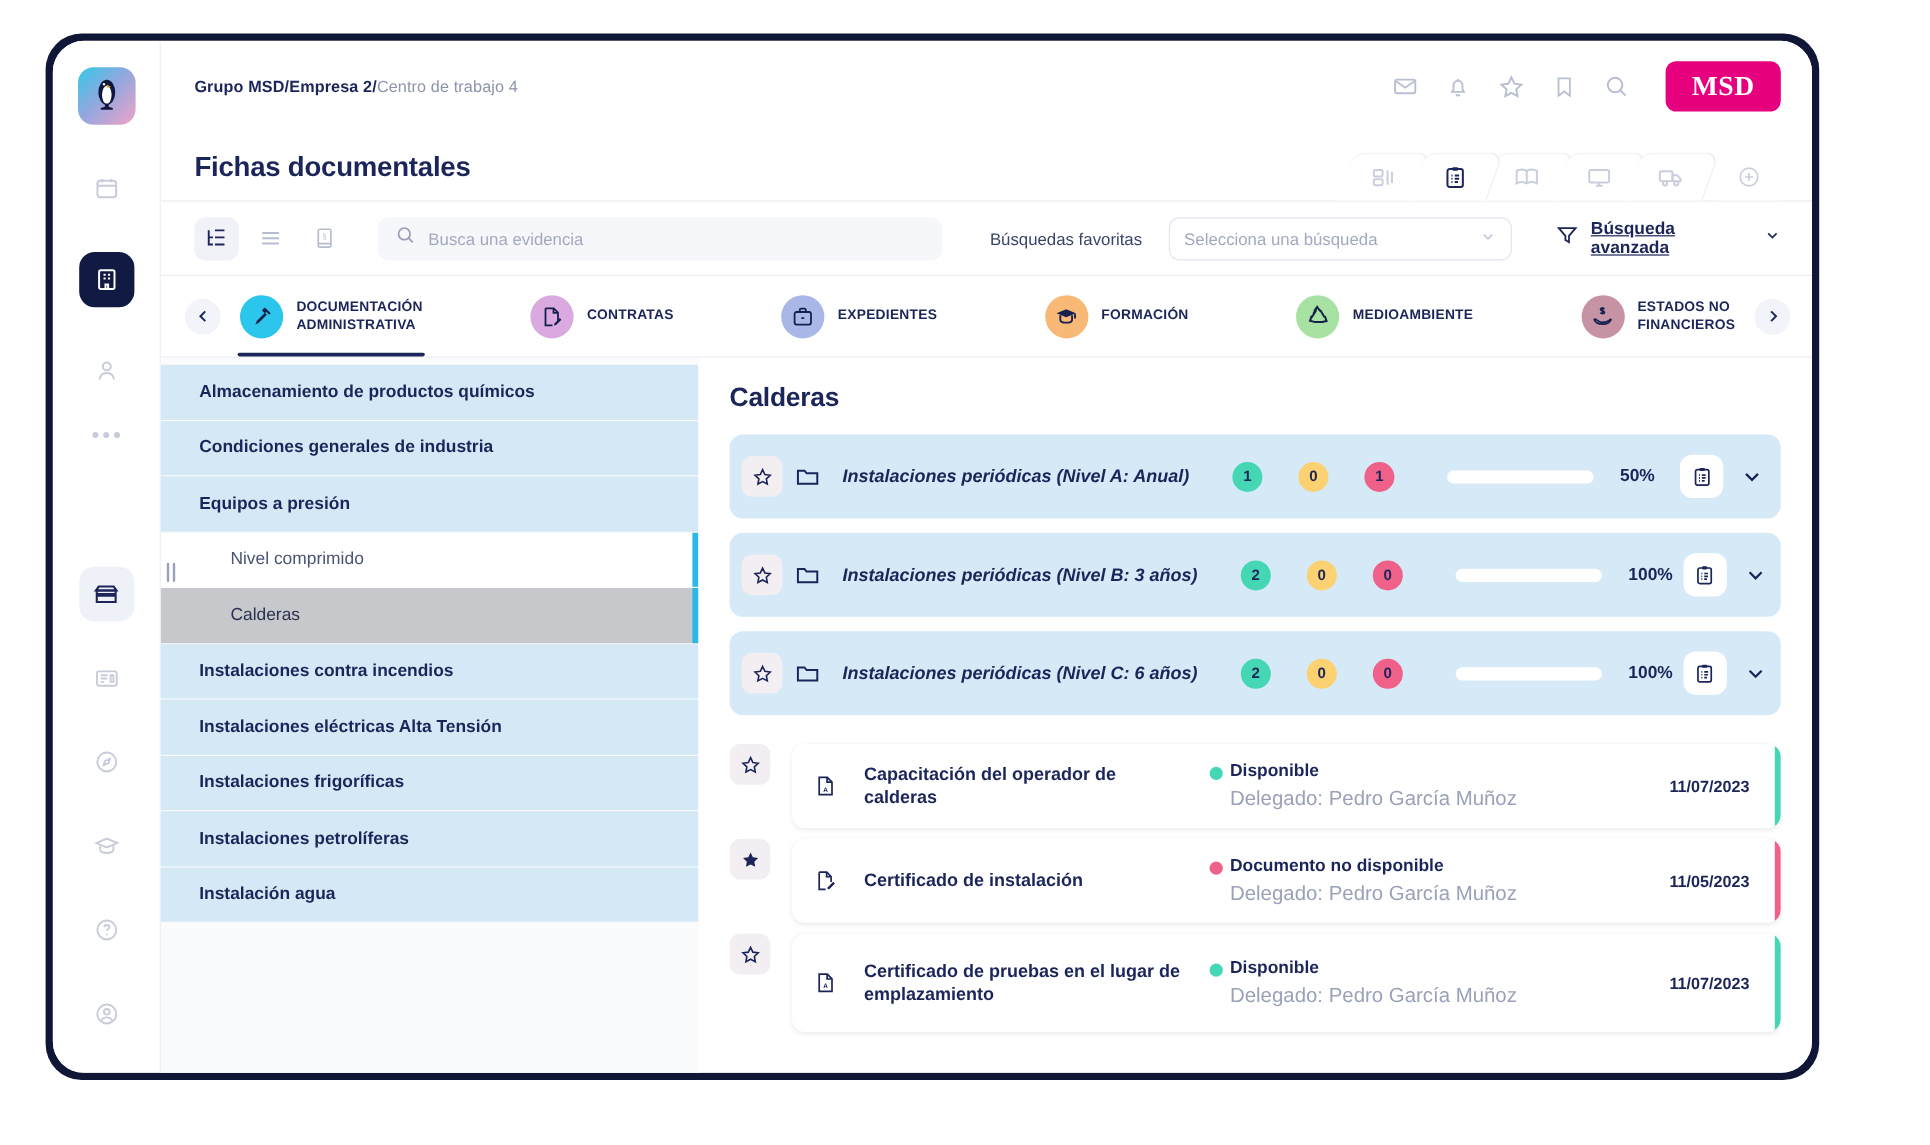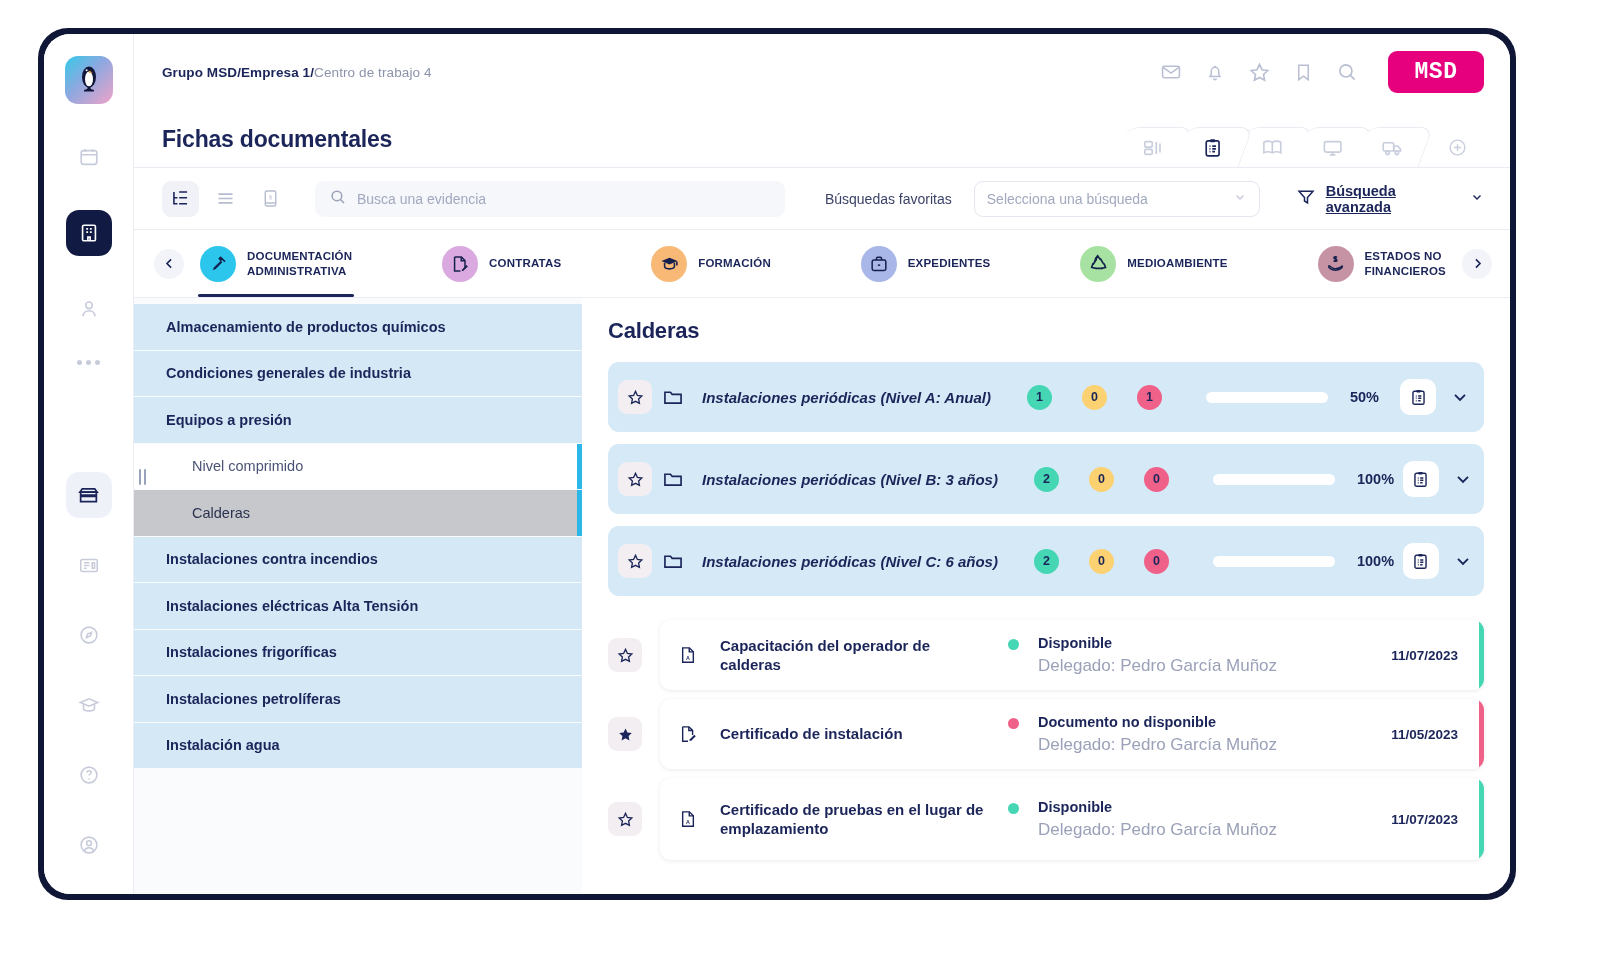--- a/index.html
+++ b/index.html
@@ -85,21 +85,21 @@
   #breadcrumb { font-size: 13.5px; color: #8c93ab; letter-spacing: .1px; }
   #breadcrumb b { color: #1b2559; font-weight: 700; }
   #breadcrumb .sep { color: #1b2559; font-weight: 700; }
   .topbar-right { margin-left: auto; display: flex; align-items: center; gap: 22px; }
   .hicon { color: #b9bfd2; display: flex; align-items: center; }
   #msd-logo {
     width: 96px; height: 42px;
     background: #e6007e;
     border-radius: 9px;
     color: #ffffff;
-    font-family: Liberation Mono, monospace;
+    font-family: Liberation Serif, serif;
     font-weight: 700; font-size: 23px; letter-spacing: .5px;
     display: flex; align-items: center; justify-content: center;
     margin-left: 8px;
   }
   
   #titlerow {
     display: flex; align-items: flex-end;
     padding: 0 26px 0 28px;
     height: 58px; flex: 0 0 58px;
     border-bottom: 1px solid #e9ebf2;
@@ -273,40 +273,40 @@
   .ppct { margin-left: 22px; font-size: 14.5px; font-weight: 700; color: #1b2559; min-width: 46px; }
   .frow-actions { margin-left: auto; display: flex; align-items: center; gap: 14px; }
   .clip-btn {
     width: 36px; height: 36px; border-radius: 10px;
     background: #ffffff;
     display: flex; align-items: center; justify-content: center;
     color: #1b2559;
   }
   .chev-btn { color: #1b2559; display: flex; }
   
-  .drow { display: flex; align-items: center; margin-bottom: 9px; }
+  .drow { display: flex; align-items: flex-start; margin-bottom: 9px; }
   .drow > .star-btn { flex: 0 0 34px; margin-right: 18px; }
   .dcard {
     flex: 1 1 auto;
     min-height: 70px;
     background: #ffffff;
     border-radius: 11px;
     box-shadow: 0 1px 4px rgba(27,37,89,.09);
     display: flex; align-items: center;
     padding: 12px 0 12px 18px;
     position: relative;
     overflow: hidden;
   }
   .dcard .dico { color: #1b2559; display: flex; flex: 0 0 22px; }
   .dtitle {
     margin-left: 20px;
     width: 270px;
     font-size: 15px; font-weight: 700; color: #1b2559; line-height: 1.3;
   }
-  .dstatus { margin-left: 18px; display: flex; align-items: flex-start; gap: 19px; width: 300px; }
+  .dstatus { margin-left: 18px; display: flex; align-items: flex-start; gap: 6px; width: 300px; }
   .sdot { width: 11px; height: 11px; border-radius: 50%; margin-top: 5px; flex: 0 0 11px; }
   .slabel { font-size: 14.5px; font-weight: 700; color: #1b2559; line-height: 1.25; }
   .sdeleg { font-size: 17px; color: #9aa1b8; margin-top: 3px; }
   .ddate { margin-left: auto; margin-right: 26px; font-size: 13.5px; font-weight: 700; color: #1b2559; white-space: nowrap; }
   .dstripe { position: absolute; right: 0; top: 0; bottom: 0; width: 5px; }
 </style>
 </head>
 <body>
 
 <div id="frame">
@@ -397,21 +397,21 @@
     <div id="collapse-handle">
       <i></i>
           <i></i>
     </div>
   </div>
 
   <div id="main">
 
     <div id="topbar">
       <div id="breadcrumb">
-        <b>Grupo MSD</b><span class="sep">/</span><b>Empresa 1</b><span class="sep">/</span><span>Centro de trabajo 4</span>
+        <b>Grupo MSD</b><span class="sep">/</span><b>Empresa 2</b><span class="sep">/</span><span>Centro de trabajo 4</span>
       </div>
       <div class="topbar-right">
         <span class="hicon">
           <svg width="22" height="22" viewBox="0 0 24 24" fill="none" stroke="currentColor" stroke-width="1.7">
             <rect x="2.8" y="5.8" width="18.4" height="12.4" rx="1.8"></rect>
             <path d="M3.4 7 12 13.2 20.6 7"></path>
           </svg>
         </span>
         <span class="hicon">
           <svg width="22" height="22" viewBox="0 0 24 24" fill="none" stroke="currentColor" stroke-width="1.7">
@@ -583,39 +583,39 @@
               <path d="M5.5 3.5h8.2l4.3 4.3v8.5"></path>
               <path d="M5.5 3.5v17h7"></path>
               <path d="M13.5 3.8v4.2h4.2"></path>
               <path d="M14.5 18.6 19.8 13.3l1.6 1.6-5.3 5.3-2 .4z" fill="currentColor" stroke="none"></path>
             </svg>
           </span>
           <span class="cname">CONTRATAS</span>
         </div>
 
         <div class="cat">
+          <span class="bubble" style="background:#a8b6e8">
+            <svg width="20" height="20" viewBox="0 0 24 24" fill="none" stroke="currentColor" stroke-width="1.8">
+              <rect x="3.8" y="7.2" width="16.4" height="12.6" rx="2"></rect>
+              <path d="M9 7.2V5.2a1.4 1.4 0 0 1 1.4-1.4h3.2A1.4 1.4 0 0 1 15 5.2v2"></path>
+              <path d="M10.6 13.4h2.8"></path>
+            </svg>
+          </span>
+          <span class="cname">EXPEDIENTES</span>
+        </div>
+
+        <div class="cat">
           <span class="bubble" style="background:#f8b977">
             <svg width="21" height="21" viewBox="0 0 24 24" fill="none" stroke="currentColor" stroke-width="1.8">
               <path d="M2.8 9.2 12 5.4l9.2 3.8-9.2 3.8z" fill="currentColor" stroke="none"></path>
               <path d="M6.4 11v4.5c0 1.5 2.5 2.6 5.6 2.6s5.6-1.1 5.6-2.6V11"></path>
               <path d="M20.4 9.6v4.6"></path>
             </svg>
           </span>
           <span class="cname">FORMACIÓN</span>
-        </div>
-
-        <div class="cat">
-          <span class="bubble" style="background:#a8b6e8">
-            <svg width="20" height="20" viewBox="0 0 24 24" fill="none" stroke="currentColor" stroke-width="1.8">
-              <rect x="3.8" y="7.2" width="16.4" height="12.6" rx="2"></rect>
-              <path d="M9 7.2V5.2a1.4 1.4 0 0 1 1.4-1.4h3.2A1.4 1.4 0 0 1 15 5.2v2"></path>
-              <path d="M10.6 13.4h2.8"></path>
-            </svg>
-          </span>
-          <span class="cname">EXPEDIENTES</span>
         </div>
 
 
         <div class="cat">
           <span class="bubble" style="background:#a8e2a3">
             <svg width="21" height="21" viewBox="0 0 24 24" fill="none" stroke="currentColor" stroke-width="1.9" stroke-linecap="round">
               <path d="M8.5 6.6 11 3.2l2.6 3.6"></path>
               <path d="M5.6 12.2 4.2 16.4l4.1 1"></path>
               <path d="M18.6 12.6 20 16.6l-4.2 1"></path>
               <path d="M11 3.6 7.6 9.4M15.8 17.6h-7M6.2 12.6l3.4-5.4M17.6 12.2 14.2 6.6"></path>

